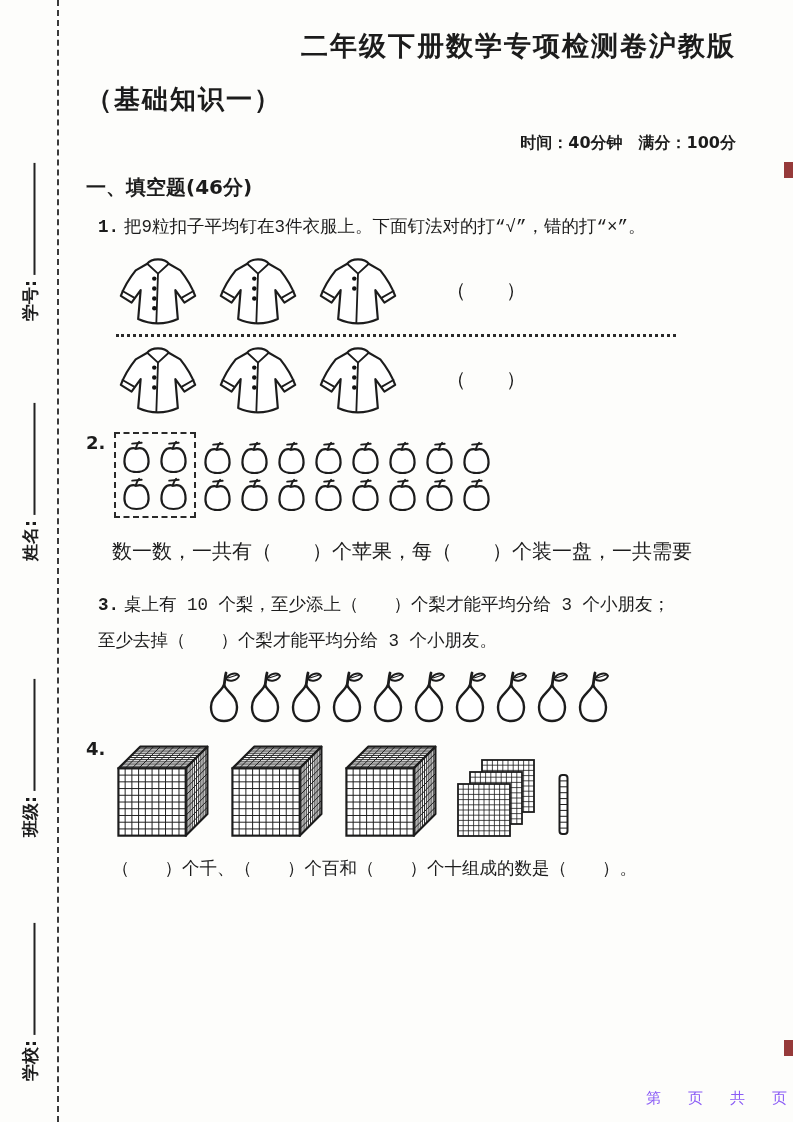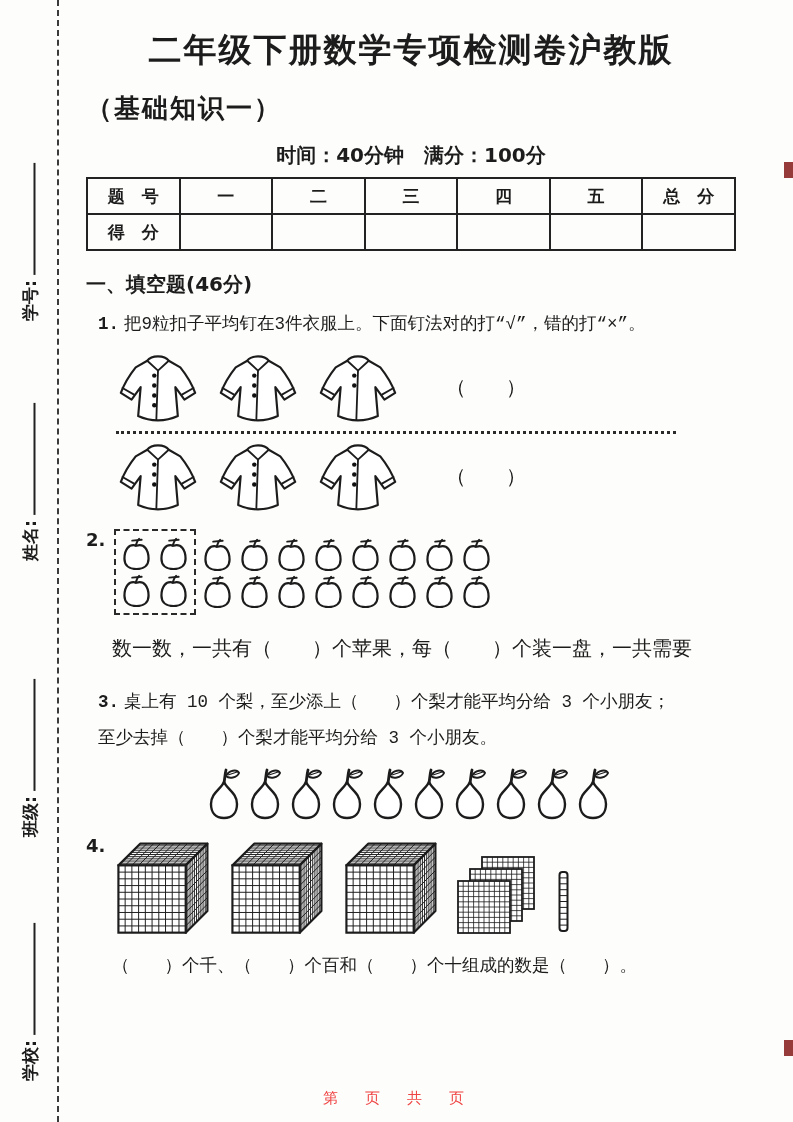--- a/index.html
+++ b/index.html
@@ -7,23 +7,23 @@
         font-family:"DejaVu Sans",sans-serif;color:#1c1c1c;margin:0 auto;}
   
   .fold-line{position:absolute;left:57px;top:0;bottom:0;border-left:2.5px dashed #3a3a3a;}
   .margin-field{position:absolute;left:30px;white-space:nowrap;
                 transform:translate(-50%,-50%) rotate(-90deg);font-size:17px;font-weight:600;}
   .margin-field .mline{display:inline-block;width:112px;height:2px;border-bottom:2px solid #222;
                 margin-left:5px;vertical-align:baseline;}
   .edge-mark{position:absolute;right:0;width:9px;height:16px;background:#8b2525;opacity:.9;}
   
   .content{position:absolute;left:86px;top:14px;width:650px;}
-  .title{font-size:33px;font-weight:900;text-align:center;margin:14px 0 0;letter-spacing:2px;}
+  .title{font-size:27px;font-weight:900;text-align:right;margin:14px 0 0;letter-spacing:2px;}
   .subtitle{font-size:26px;font-weight:900;margin:18px 0 0;letter-spacing:2px;}
-  .meta{text-align:center;font-size:20px;font-weight:600;margin-top:16px;}
+  .meta{text-align:right;font-size:16px;font-weight:600;margin-top:16px;}
   table.score{width:100%;border-collapse:collapse;table-layout:fixed;margin-top:8px;}
   table.score td{border:2.2px solid #222;height:34px;text-align:center;font-size:17px;font-weight:600;padding:0;}
   .section-title{font-size:20px;font-weight:800;margin-top:20px;}
   .q-text,.q-line{font-size:17.5px;line-height:1.7;margin-top:12px;}
   .q-num{font-weight:800;margin-right:5px;}
   .indent{margin-left:12px;font-family:Liberation Mono, monospace;}
   
   .jacket-area{margin:8px 0 0 30px;width:560px;}
   .jacket-row{display:flex;align-items:center;gap:16px;padding:2px 0;}
   .jacket-row .blank{font-size:20px;margin-left:30px;}
@@ -33,22 +33,22 @@
   .apples{display:flex;align-items:flex-start;margin-left:4px;}
   .apple-box{display:grid;gap:2px 6px;border:2.5px dashed #2a2a2a;padding:5px;}
   .apple-rest{display:grid;gap:2px 6px;padding:8px 0 0 6px;}
   .q2-lines{margin:10px 0 0 26px;font-size:20px;line-height:2.35;}
   
   .pears{display:flex;gap:1px;margin:14px 0 0 118px;}
   
   .q4-top{display:flex;align-items:flex-start;margin-top:14px;}
   .blocks{display:flex;align-items:flex-end;gap:14px;margin-left:4px;}
   .q4-text{margin:16px 0 0 26px;font-size:17.5px;font-family:Liberation Serif, serif;}
-  .footer{position:absolute;left:0;right:0;bottom:14px;text-align:center;font-size:15px;
-          letter-spacing:6px;color:#ef4444;}
+  .footer{position:absolute;left:0;right:0;bottom:14px;text-align:right;font-size:15px;
+          letter-spacing:6px;color:#8b5cf6;}
 </style>
 </head>
 <body>
 
 <div class="page">
 
   <div class="fold-line"></div>
   <div class="margin-field" style="top:242px">
     <span>学号:</span><span class="mline"></span>
   </div>
@@ -64,42 +64,20 @@
 
   <div class="edge-mark" style="top:162px"></div>
   <div class="edge-mark" style="top:1040px"></div>
 
   <div class="content">
 
     <h1 class="title">二年级下册数学专项检测卷沪教版</h1>
     <h2 class="subtitle">（基础知识一）</h2>
     <div class="meta">时间：40分钟　满分：100分</div>
 
-    <table class="score">
-      <tbody>
-          <tr>
-        <td>题　号</td>
-        <td>一</td>
-        <td>二</td>
-        <td>三</td>
-        <td>四</td>
-        <td>五</td>
-        <td>总　分</td>
-      </tr>
-      <tr>
-        <td>得　分</td>
-        <td></td>
-        <td></td>
-        <td></td>
-        <td></td>
-        <td></td>
-        <td></td>
-      </tr>
-    </tbody>
-      </table>
 
     <div class="section-title">一、填空题(46分)</div>
 
     <div>
       <div class="q-text indent">
         <span class="q-num">1.</span><span>把9粒扣子平均钉在3件衣服上。下面钉法对的打“√”，错的打“×”。</span>
       </div>
       <div class="jacket-area">
         <div class="jacket-row">
           <div class="jackets" style="display:flex;gap:16px">

